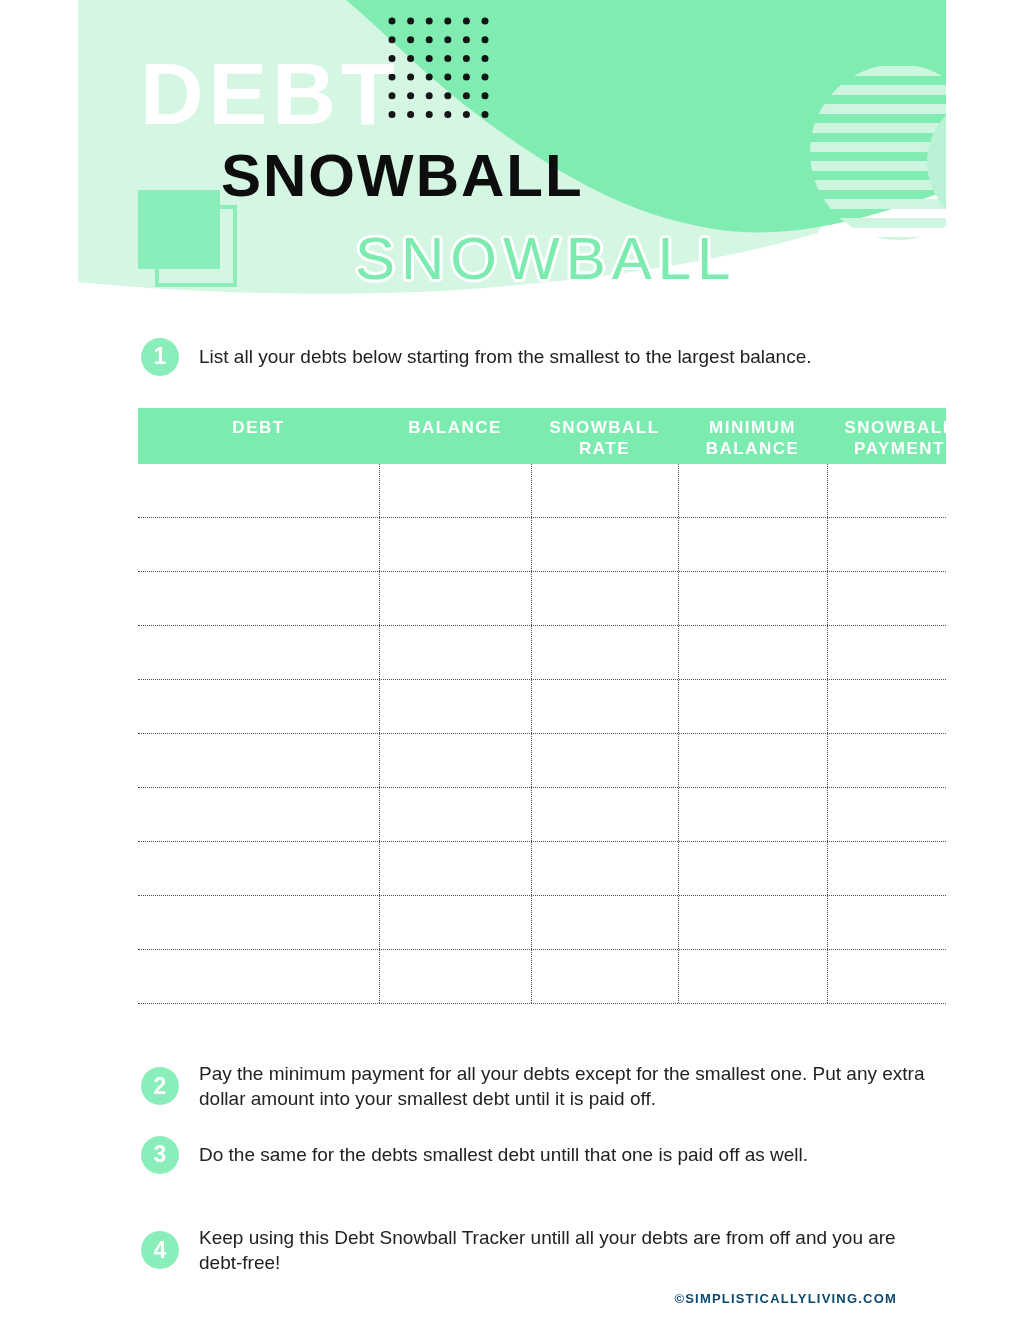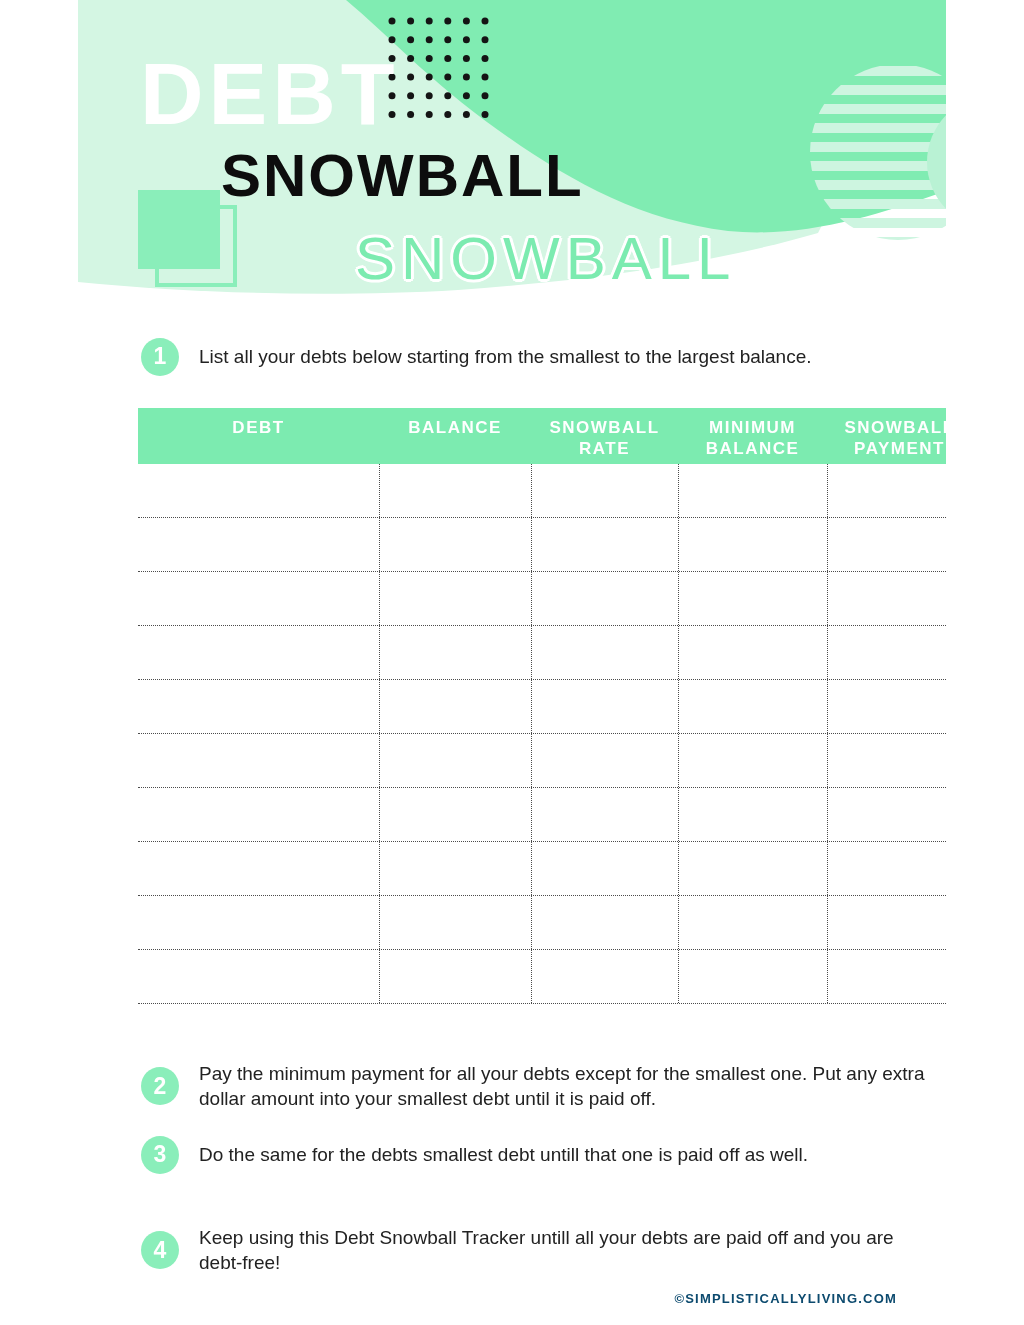--- a/index.html
+++ b/index.html
@@ -264,18 +264,18 @@
   <div class="step step-2">
     <div class="step-num">2</div>
     <p class="step-text">Pay the minimum payment for all your debts except for the smallest one. Put any extra dollar amount into your smallest debt until it is paid off.</p>
   </div>
   <div class="step step-3">
     <div class="step-num">3</div>
     <p class="step-text">Do the same for the debts smallest debt untill that one is paid off as well.</p>
   </div>
   <div class="step step-4">
     <div class="step-num">4</div>
-    <p class="step-text">Keep using this Debt Snowball Tracker untill all your debts are paid off and you are debt-free!</p>
+    <p class="step-text">Keep using this Debt Snowball Tracker untill all your debts are from off and you are debt-free!</p>
   </div>
 
   <div class="footer">©SIMPLISTICALLYLIVING.COM</div>
 
 </div>
 
 </body></html>

